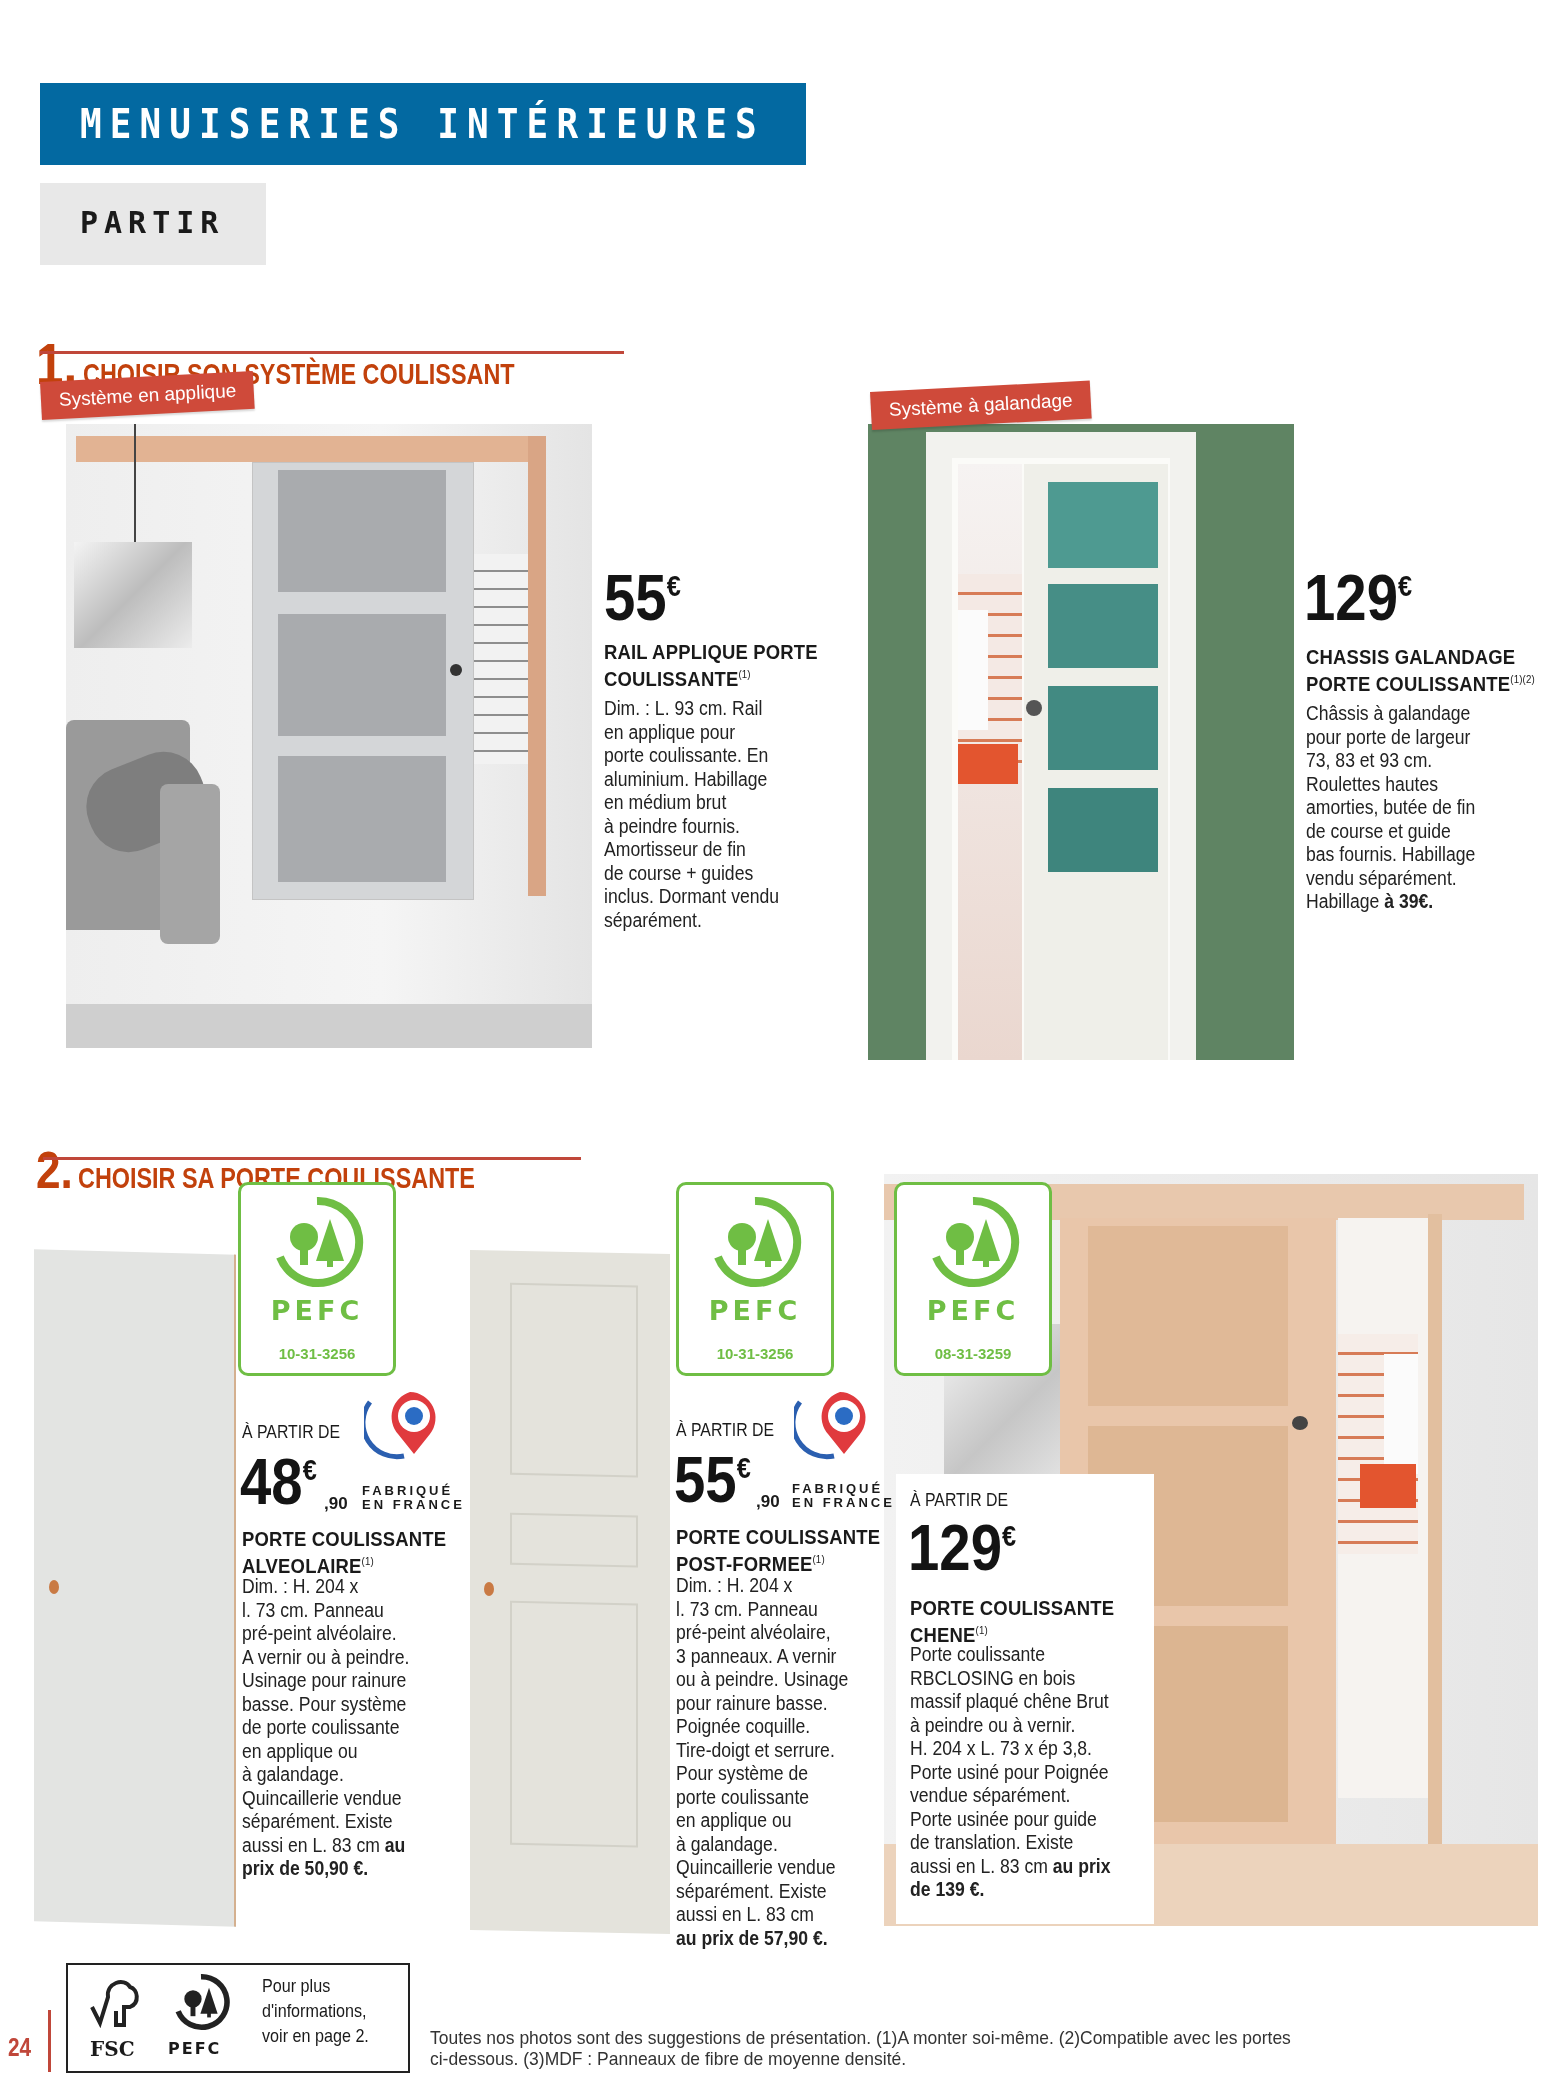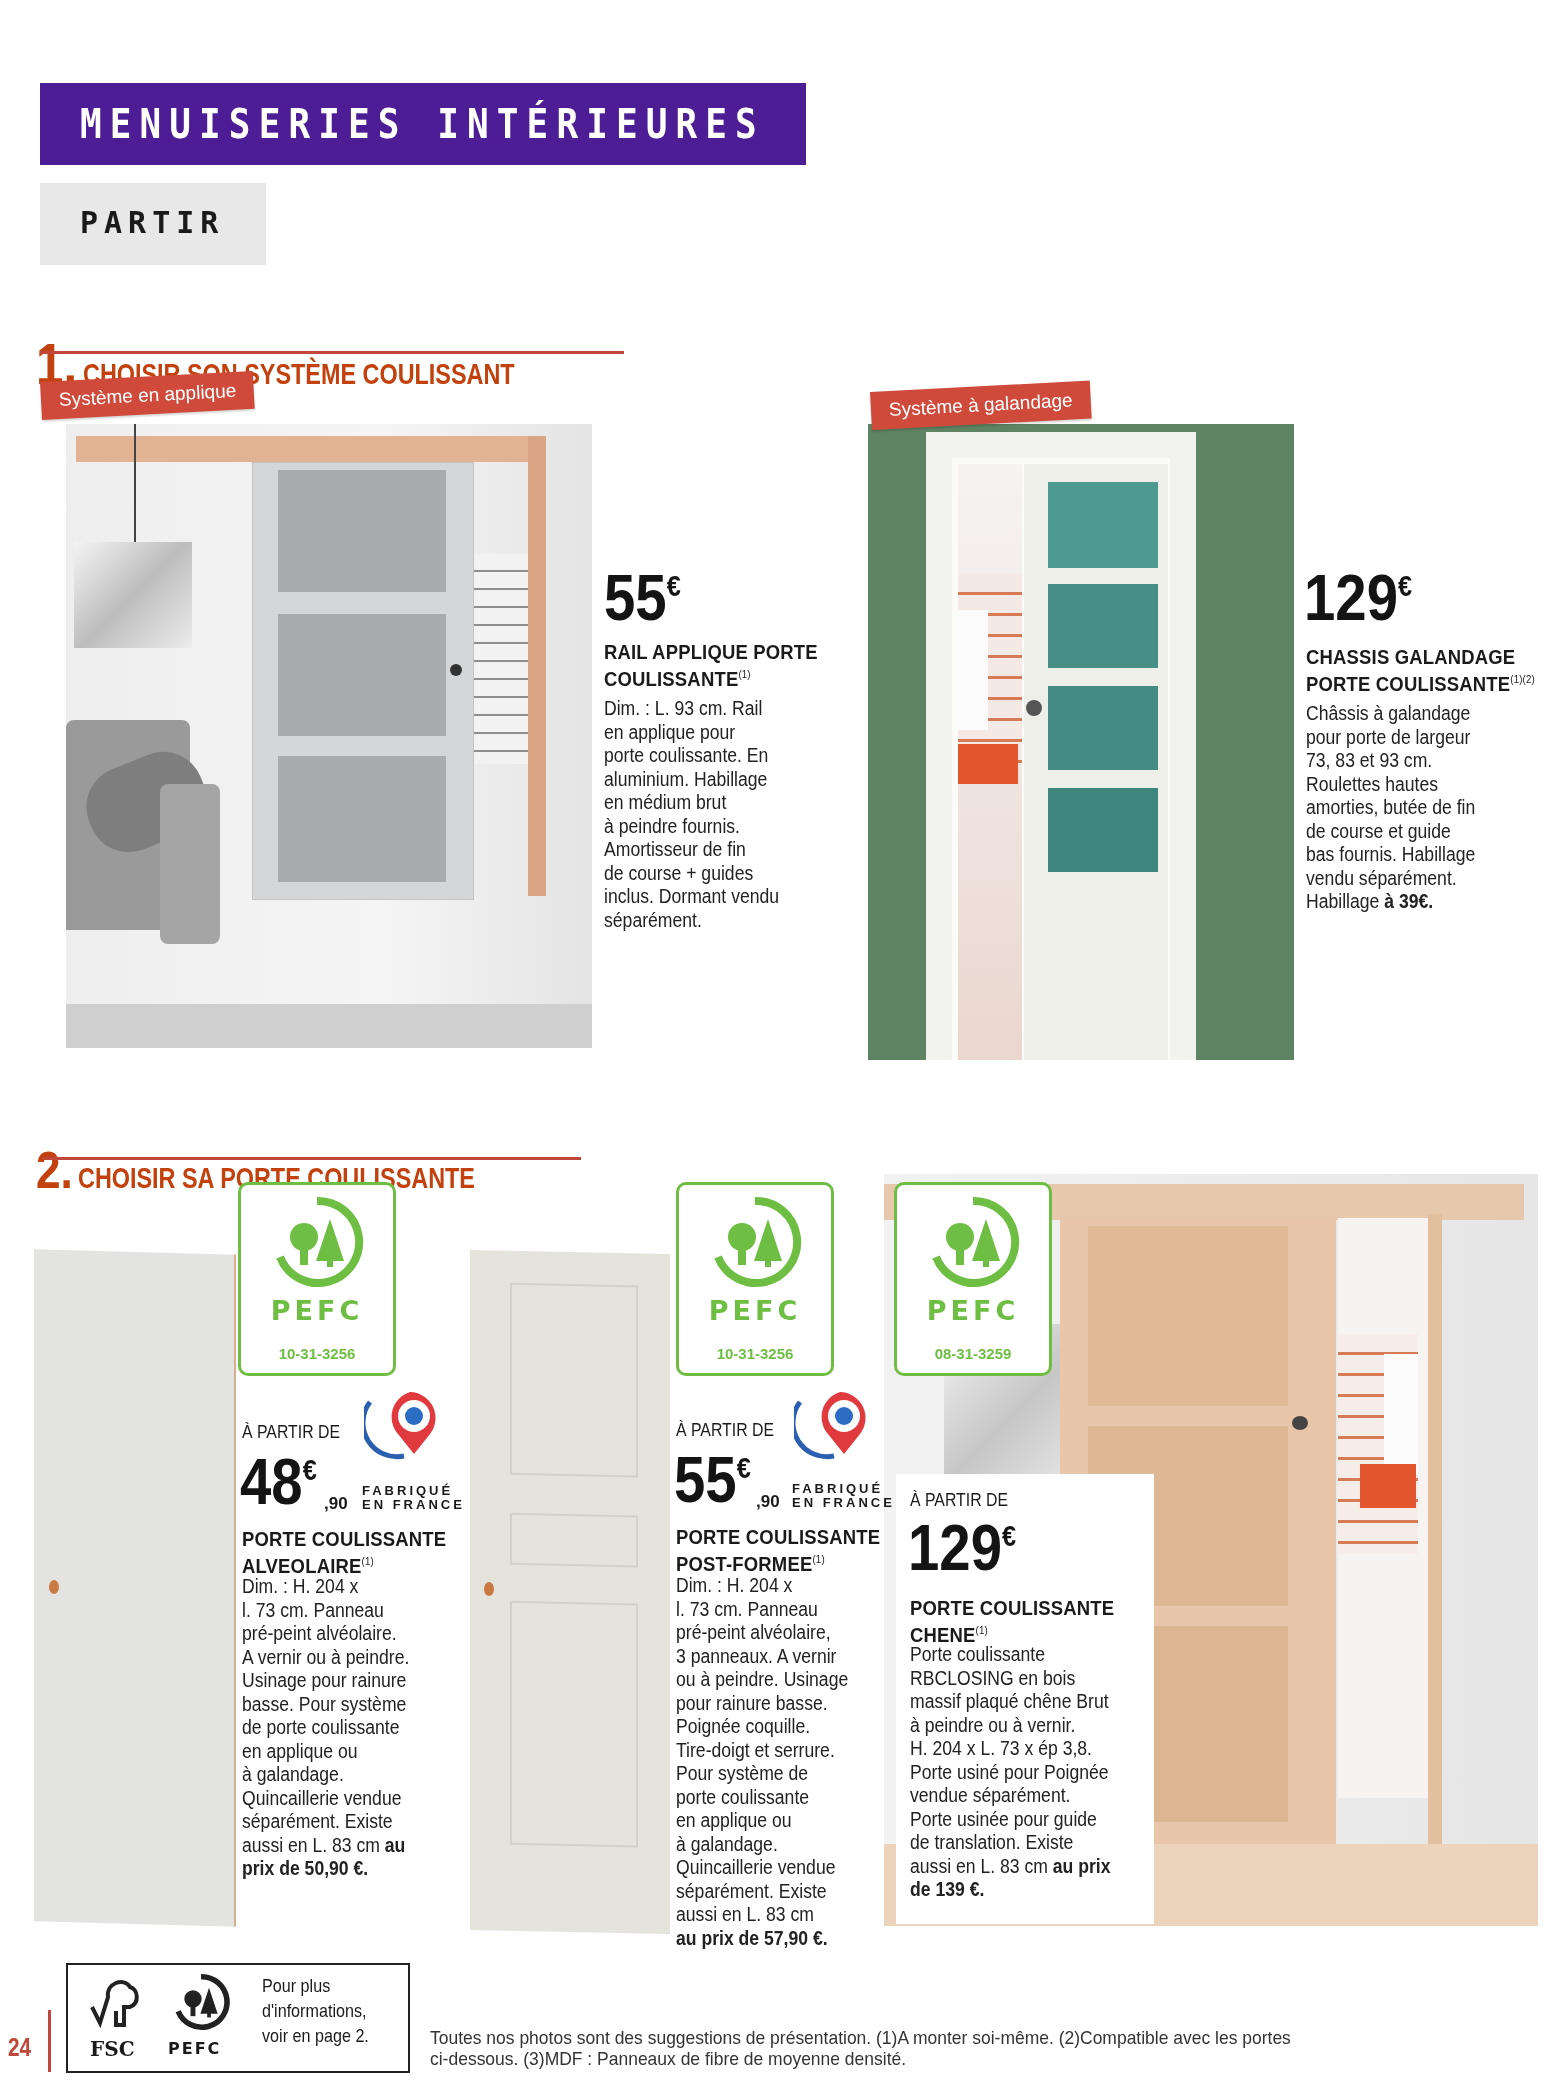--- a/index.html
+++ b/index.html
@@ -1,19 +1,19 @@
 <!DOCTYPE html>
 <html><head>
 <meta charset="utf-8">
 <style>
   html,body{margin:0;padding:0;}
   body{width:1550px;height:2082px;position:relative;background:#ffffff;font-family:"Liberation Sans",sans-serif;color:#1a1a1a;overflow:hidden;}
   .abs{position:absolute;}
   
-  .title-bar{left:40px;top:83px;width:766px;height:82px;background:#4c1d95;}
+  .title-bar{left:40px;top:83px;width:766px;height:82px;background:#0369a1;}
   .title-bar span{position:absolute;left:40px;top:18px;color:#fff;font-family:"DejaVu Sans Mono",monospace;font-weight:bold;font-size:40px;letter-spacing:9px;transform:scaleX(0.9);transform-origin:left top;white-space:nowrap;}
   .sub-bar{left:40px;top:183px;width:226px;height:82px;background:#e8e8e8;}
   .sub-bar span{position:absolute;left:40px;top:22px;color:#1a1a1a;font-family:"DejaVu Sans Mono",monospace;font-weight:bold;font-size:30px;letter-spacing:6px;}
   .step{white-space:nowrap;color:#c2410c;font-weight:bold;margin-top:40px;}
   .step .num{font-size:58px;display:inline-block;transform:scaleX(0.85);transform-origin:left bottom;}
   .step .txt{font-size:30px;display:inline-block;transform:scaleX(0.78);transform-origin:left bottom;margin-left:-6px;}
   .underline{height:3px;background:#c0473a;}
   .tag{background:#cf4a3a;color:#fff;font-size:19px;padding:8px 18px;transform:rotate(-3deg);transform-origin:left bottom;white-space:nowrap;box-shadow:0 2px 2px rgba(0,0,0,.15);}
   
   .photo1{left:66px;top:424px;width:526px;height:624px;background:linear-gradient(#f0f0f0,#dcdcdc);overflow:hidden;}

